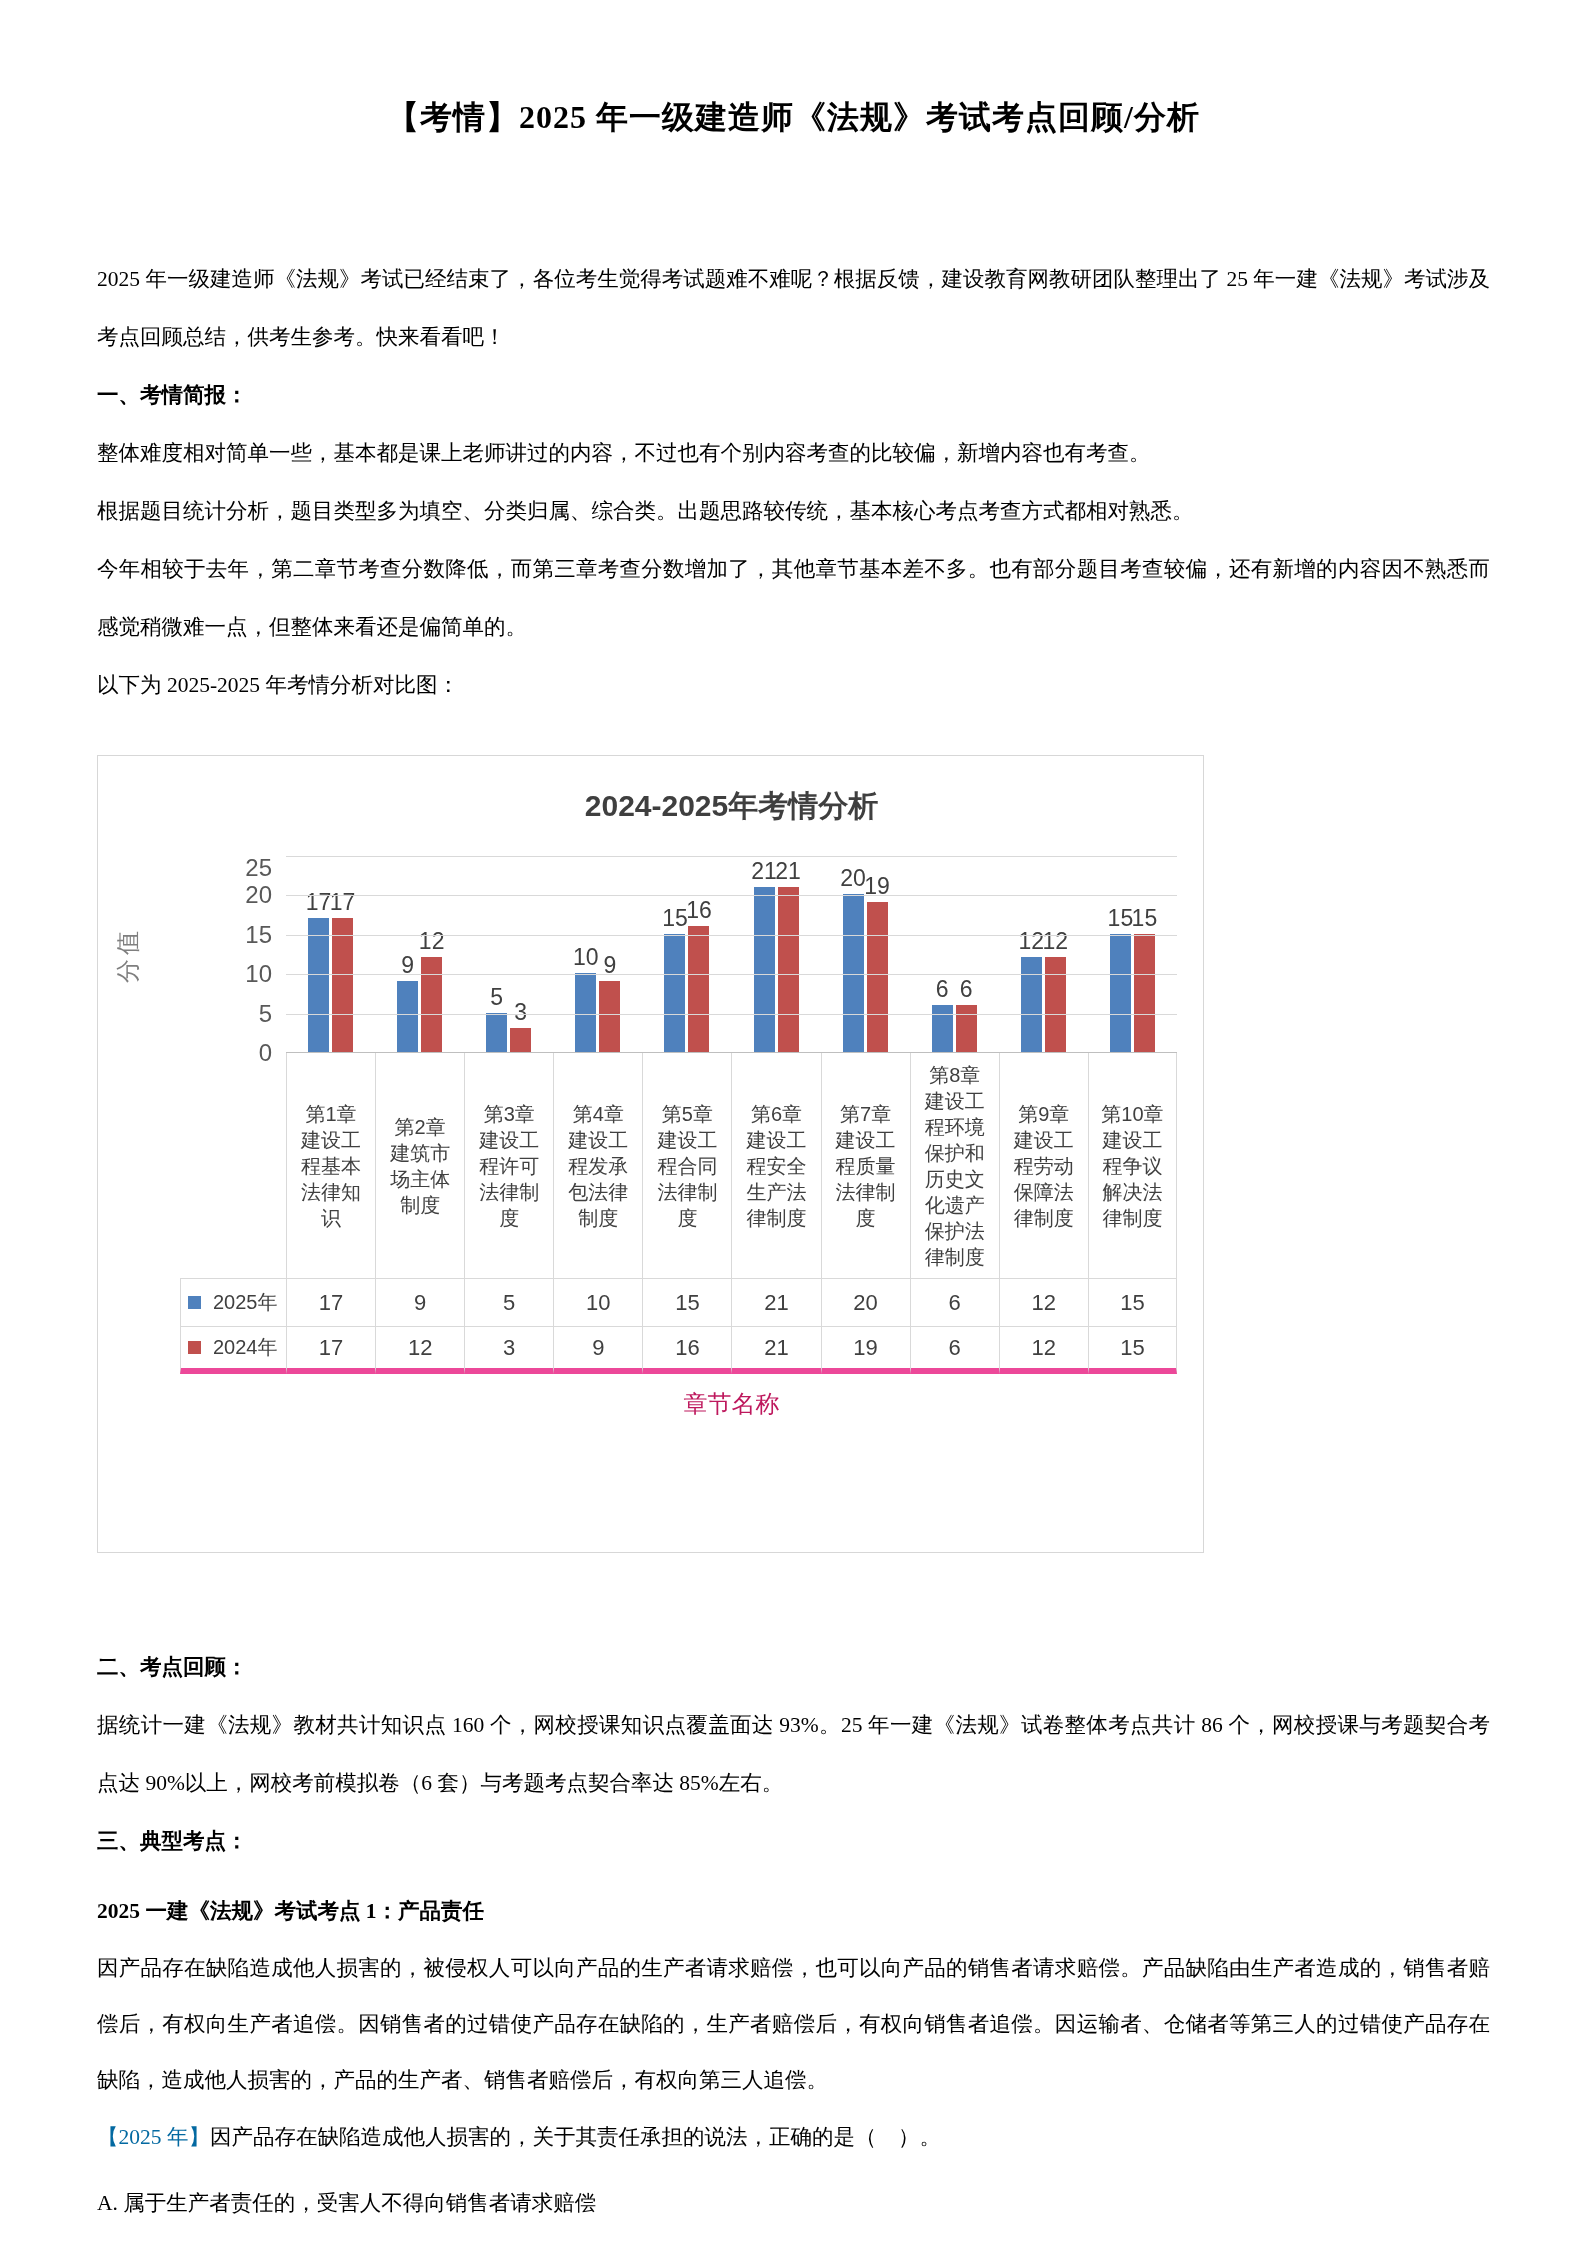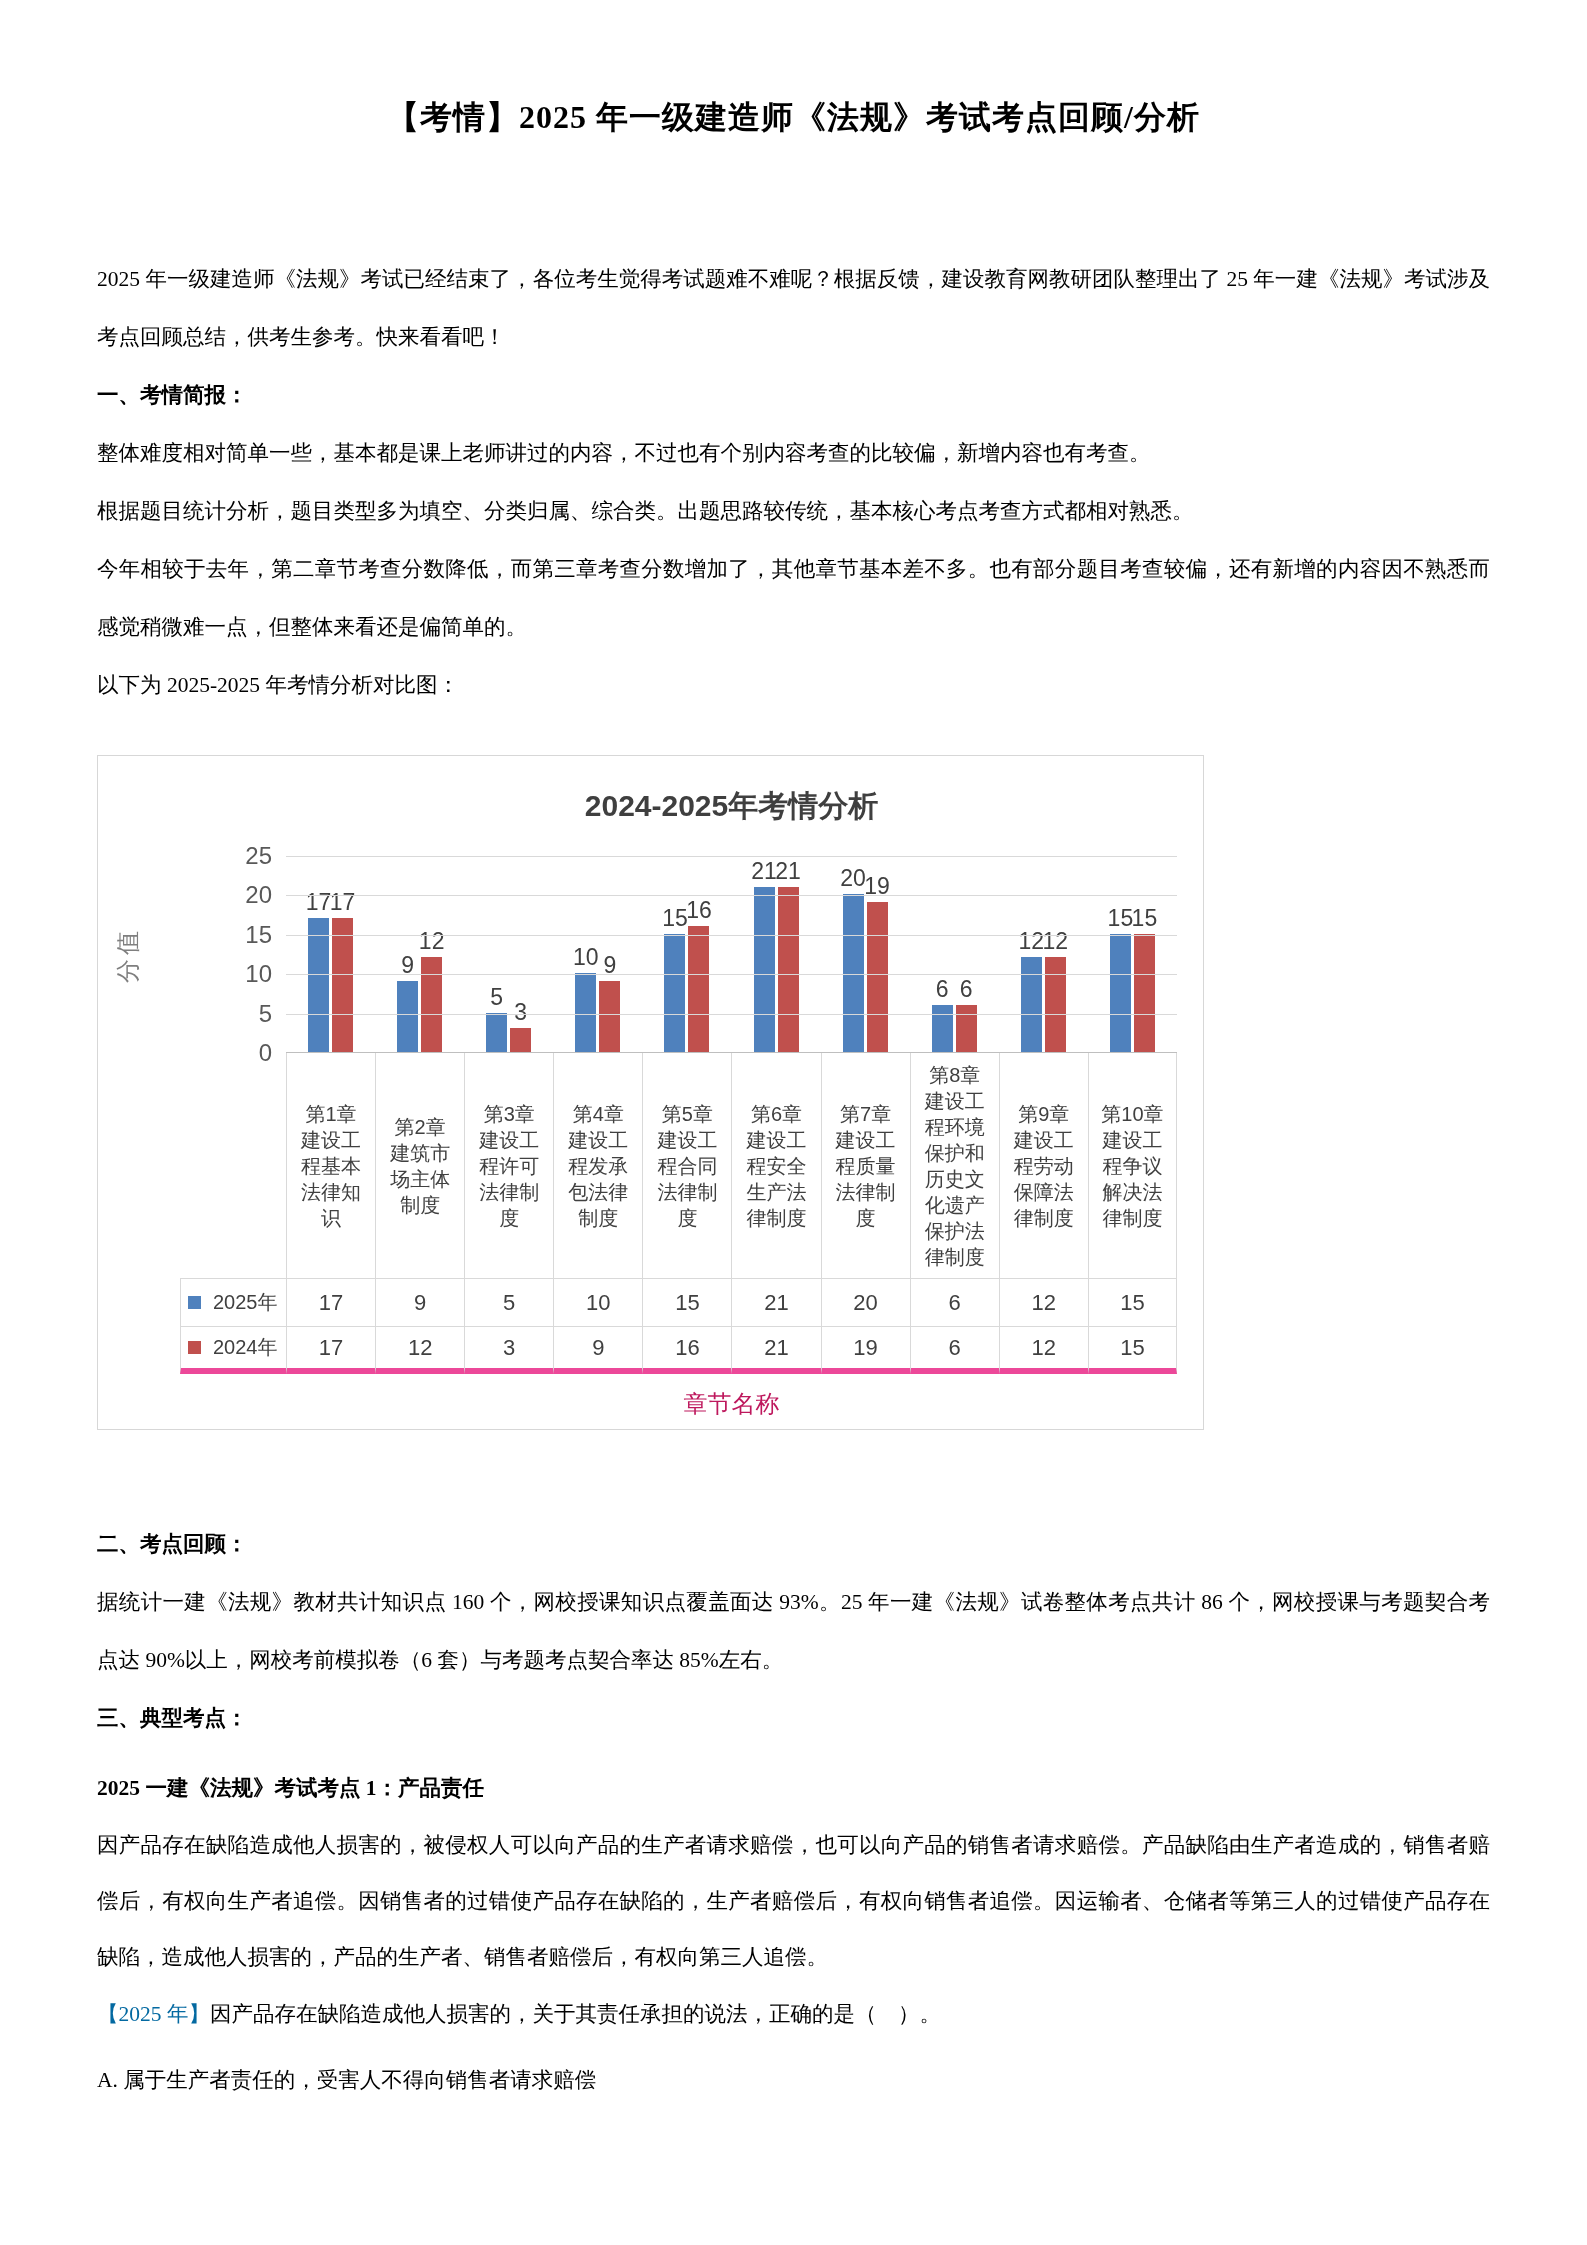--- a/index.html
+++ b/index.html
@@ -37,21 +37,21 @@
   .point-heading { margin-top: 12px; font-size: 21.5px; line-height: 58px; font-weight: bold; margin-bottom: 0; text-align: left; }
   .point-body { margin: 0; font-size: 21.5px; line-height: 56px; text-align: justify; }
   .question { margin-top: 0; }
   .q-tag { font-weight: normal; }
   .option { margin-top: 8px; text-align: left; }
 
   
   .chart {
     box-sizing: border-box;
     width: 1107px;
-    height: 675px;
+    height: 798px;
     margin-top: 41px;
     border: 1px solid #d7d7d7;
     background: #ffffff;
     font-family: "Liberation Sans", "DejaVu Sans", sans-serif;
     color: #404040;
     overflow: hidden;
   }
   .c-title {
     margin: 30px 0 0 188px;
     width: 891px;
@@ -211,21 +211,21 @@
     <div class="c-plotrow">
       <div class="c-ytitle">
           <span>分值</span>
         </div>
       <div class="c-yticks" id="yticks">
           <span style="top: 197px;">0</span>
           <span style="top: 157.6px;">5</span>
           <span style="top: 118.2px;">10</span>
           <span style="top: 78.8px;">15</span>
           <span style="top: 39.4px;">20</span>
-          <span style="top: 0px;">25</span>
+          <span style="top: 12px;">25</span>
         </div>
       <div class="c-plot" id="plot">
         <div class="c-cats" id="cats">
             <div class="c-cat">
               <div class="c-bar" style="height: 133.96px; background: rgb(79, 129, 189);">
                 <span class="lbl">17</span>
               </div>
               <div class="c-bar" style="height: 133.96px; background: rgb(192, 80, 77);">
                 <span class="lbl">17</span>
               </div>

